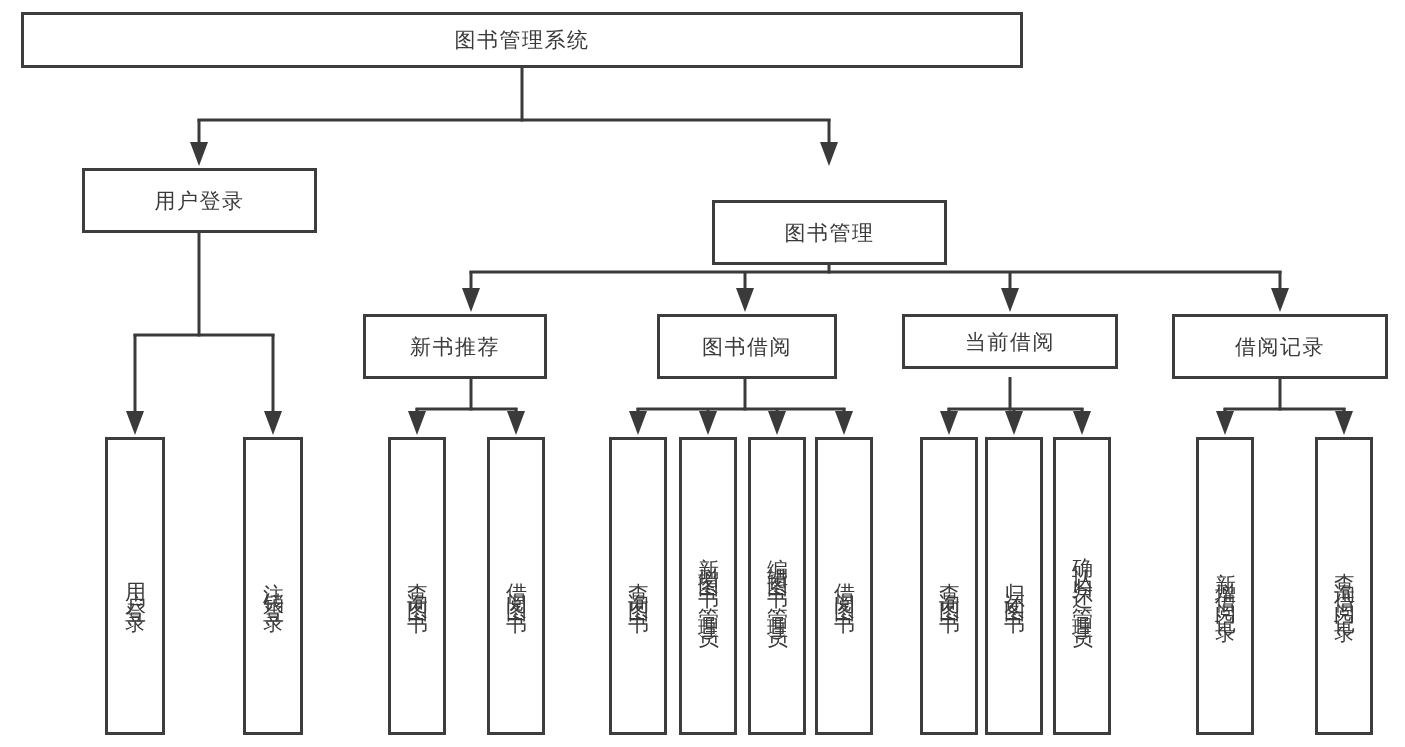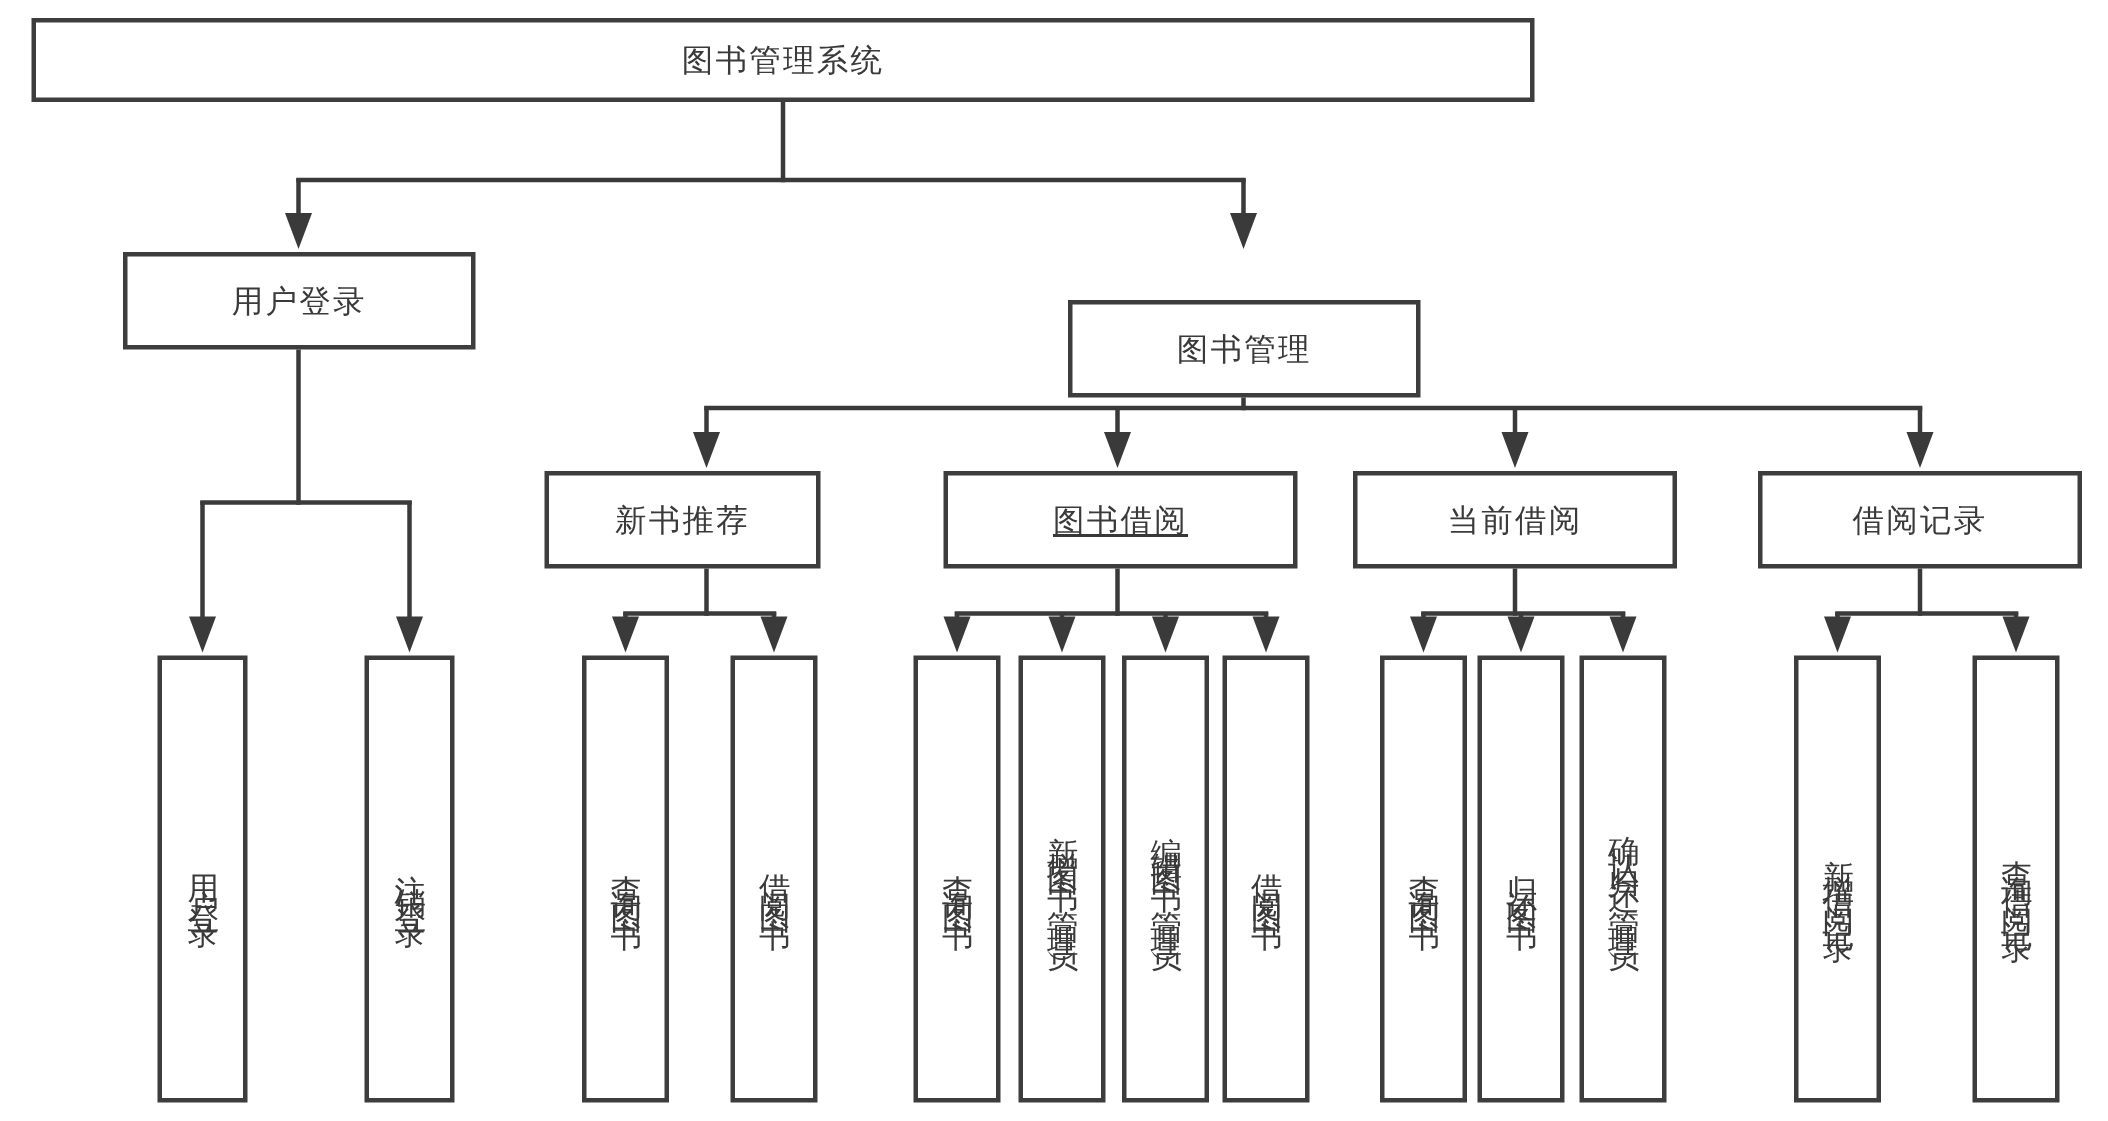--- a/index.html
+++ b/index.html
@@ -111,24 +111,24 @@
   <div class="node" style="left:82px; top:168px; width:235px; height:65px;">
     <span class="hlabel">用户登录</span>
   </div>
   <div class="node" style="left:712px; top:168px; width:235px; height:65px;margin-top:32px;">
     <span class="hlabel">图书管理</span>
   </div>
 
   <div class="node" style="left:363px; top:314px; width:184px; height:65px;">
     <span class="hlabel">新书推荐</span>
   </div>
-  <div class="node" style="left:629px; top:314px; width:236px; height:65px;text-decoration:underline;">
+  <div class="node" style="left:657px; top:314px; width:180px; height:65px;">
     <span class="hlabel">图书借阅</span>
   </div>
-  <div class="node" style="left:902px; top:314px; width:216px; height:65px;">
+  <div class="node" style="left:902px; top:314px; width:216px; height:55px;">
     <span class="hlabel">当前借阅</span>
   </div>
   <div class="node" style="left:1172px; top:314px; width:216px; height:65px;">
     <span class="hlabel">借阅记录</span>
   </div>
 
   <div class="node" style="left:105px; top:437px; width:60px; height:298px;">
     <span class="vlabel">用户登录</span>
   </div>
   <div class="node" style="left:243px; top:437px; width:60px; height:298px;">

